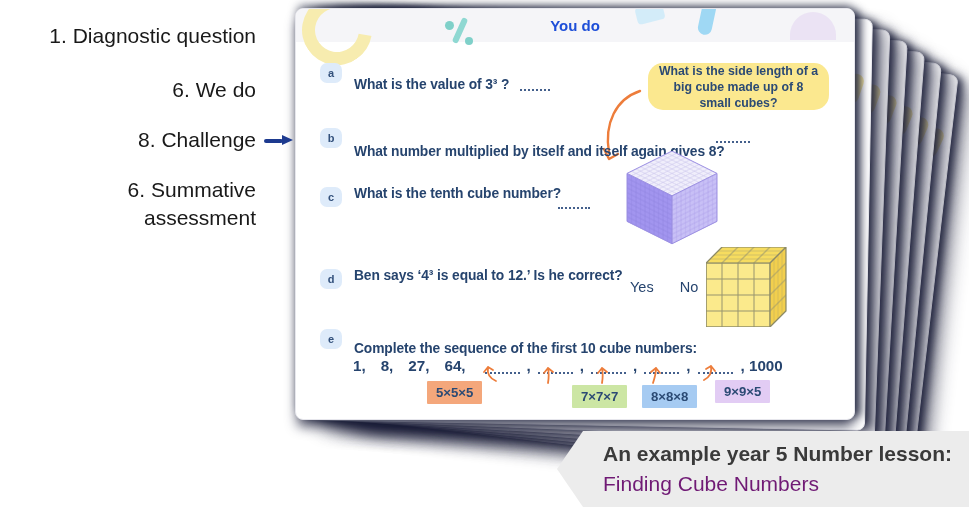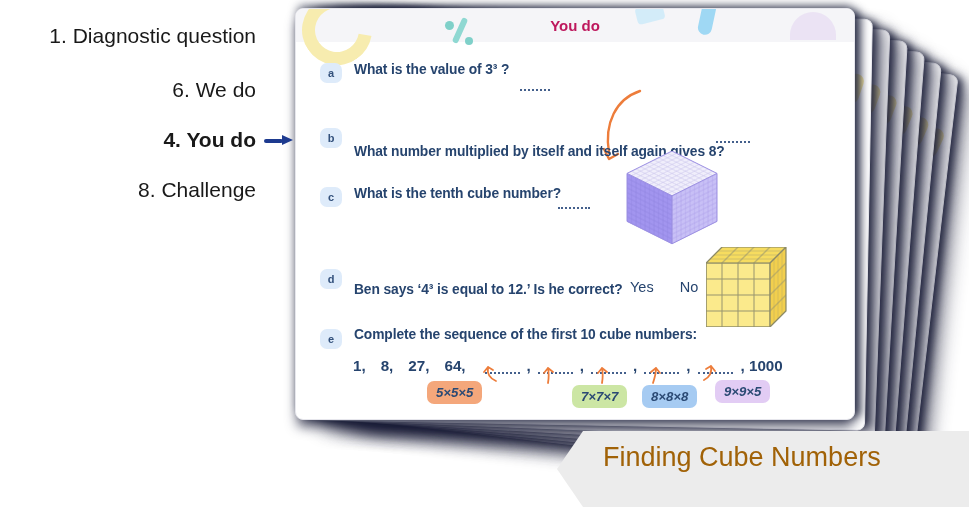--- a/index.html
+++ b/index.html
@@ -33,21 +33,21 @@
   .p1 .vline{background:#D9D0F0;} .p2 .vline{background:#CFE2F6;} .p3 .vline{background:#F4E49E;}
   .p4 .vline{background:#C6E9E2;} .p5 .vline{background:#E8D9F2;} .p6 .vline{background:#BEE4DE;}
   .page .nlabel{position:absolute;right:12px;top:296px;color:#26446E;font-weight:bold;font-size:13px;}
 
   
   .card{position:absolute;left:295px;top:8px;width:558px;height:410px;background:#fff;
         border:1px solid #e6e6ec;border-radius:8px;z-index:10;overflow:hidden;color:#26446E;
         box-shadow:8px 0 9px -2px rgba(28,32,58,.8),0 9px 12px -2px rgba(28,32,58,.7),0 -5px 9px -2px rgba(28,32,58,.55);}
   .card-header{position:absolute;left:0;top:0;width:100%;height:33px;background:#f5f5f8;}
   .card-title{position:absolute;left:0;top:0;width:100%;height:33px;line-height:33px;text-align:center;
-              font-size:15px;font-weight:bold;color:#be185d;}
+              font-size:15px;font-weight:bold;color:#1d4ed8;}
   
   .crescent{position:absolute;left:6px;top:-14px;width:44px;height:44px;border:13px solid #F7ECAF;
             border-radius:50%;border-right-color:transparent;transform:rotate(-35deg);}
   .pct{position:absolute;left:148px;top:8px;width:32px;height:30px;}
   .pct .d1{position:absolute;left:1px;top:4px;width:9px;height:9px;border-radius:50%;background:#7FD0C9;}
   .pct .bar{position:absolute;left:13px;top:0;width:6px;height:27px;border-radius:3px;background:#8FD8D2;transform:rotate(24deg);}
   .pct .d2{position:absolute;left:21px;top:20px;width:8px;height:8px;border-radius:50%;background:#7FD0C9;}
   .confetti-a{position:absolute;left:340px;top:-4px;width:28px;height:17px;border-radius:4px;background:#D3ECF9;transform:rotate(-14deg);}
   .confetti-b{position:absolute;left:404px;top:-8px;width:14px;height:34px;border-radius:7px;background:#9FD8F4;transform:rotate(12deg);}
   .hdome{position:absolute;right:18px;top:3px;width:46px;height:28px;border-radius:23px 23px 0 0;background:#EBE3F4;}
@@ -69,52 +69,52 @@
 
   
   .seq{position:absolute;left:57px;top:348px;display:flex;align-items:flex-end;
        font-size:15.2px;font-weight:600;color:#26446E;}
   .seq .num{margin-right:15px;}
   .seq .sblank{display:inline-block;width:35px;height:13px;border-bottom:2px dotted #44608C;margin:0 4px;}
   .seq .comma{margin:0 3px;}
   .seq .send{margin-left:4px;}
 
   
-  .chip{position:absolute;height:23px;line-height:23px;padding:0 9px;border-radius:7px;
-        font-size:13.2px;font-weight:600;color:#2B4A74;font-style:italic;}
+  .chip{position:absolute;height:23px;line-height:23px;padding:0 9px;border-radius:1px;
+        font-size:13.2px;font-weight:600;color:#2B4A74;}
   .chip1{left:131px;top:372px;background:#F4A77B;}
   .chip2{left:204px;top:376px;background:#FAE48C;margin-top:48px;}
   .chip3{left:276px;top:376px;background:#CCE6A4;}
   .chip4{left:346px;top:376px;background:#A6CBF2;}
   .chip5{left:419px;top:371px;background:#E2CCF4;}
   .chip-arrow{position:absolute;}
 
   
   .banner{position:absolute;right:0;bottom:0;width:412px;height:76px;background:#ECECEC;z-index:30;
           clip-path:polygon(26px 0,100% 0,100% 100%,26px 100%,0 50%);
           padding:11px 0 0 46px;box-sizing:border-box;}
   .banner .l1{font-size:21px;font-weight:bold;color:#3A3A3A;}
-  .banner .l2{font-size:27px;color:#a16207;}
+  .banner .l2{font-size:21px;color:#701a75;margin-top:6px;}
 </style>
 </head>
 <body>
 
 <div id="screen">
 
   <div class="steps">
     <div class="step first"><span>1. Diagnostic question</span></div>
     <div class="step"><span>6. We do</span></div>
     <div class="step active">
-      <span>4. You do</span>
       <span class="active-arrow">
         <span class="shaft"></span>
         <span class="head"></span>
       </span>
     </div>
     <div class="step"><span>8. Challenge</span></div>
+    <div class="step"><span>6. Summative assessment</span></div>
   </div>
 
   <div class="page p6">
       <div class="dome"></div>
       <div class="blob"></div>
       <div class="vline"></div>
     </div>
   <div class="page p5">
       <div class="dome"></div>
       <div class="blob"></div>
@@ -150,24 +150,25 @@
       <span class="bar"></span>
       <span class="d2"></span>
     </div>
     <div class="confetti-a"></div>
     <div class="confetti-b"></div>
     <div class="hdome"></div>
     <div class="card-title">You do</div>
 
     <div class="q" style="top:52px">
       <span class="badge" style="top:2px">a</span>
-      <span class="qtext" style="top:1px">What is the value of 3³ ?</span>
+      <span class="qtext" style="top:16px">What is the value of 3³ ?</span>
     </div>
     <span class="blank" style="left:224px;top:68px;width:30px"></span>
 
+    <div class="bubble">What is the side length of a big cube made up of 8 small cubes?</div>
     <svg class="hint-arrow" width="48" height="92" viewBox="0 0 48 92">
       <path d="M44,10 C20,18 8,42 13,72" fill="none" stroke="#ED7D3B" stroke-width="2.4" stroke-linecap="round"></path>
       <path d="M13,78 l-5,-10 M13,78 l9,-5" fill="none" stroke="#ED7D3B" stroke-width="2.4" stroke-linecap="round"></path>
     </svg>
 
     <div class="q" style="top:117px">
       <span class="badge" style="top:2px">b</span>
       <span class="qtext" style="top:18px">What number multiplied by itself and itself again gives 8?</span>
     </div>
     <span class="blank" style="left:420px;top:120px;width:34px"></span>
@@ -194,21 +195,21 @@
         <path d="M50,0 95,22.4 50,44.8 5,22.4Z" fill="url(#pcT)"></path>
       <path d="M5,22.4 50,44.8 50,92.8 5,70.4Z" fill="#A295EF"></path>
         <path d="M5,22.4 50,44.8 50,92.8 5,70.4Z" fill="url(#pcL)"></path>
       <path d="M50,44.8 95,22.4 95,70.4 50,92.8Z" fill="#C8C0F6"></path>
         <path d="M50,44.8 95,22.4 95,70.4 50,92.8Z" fill="url(#pcR)"></path>
       <path d="M50,0 95,22.4 95,70.4 50,92.8 5,70.4 5,22.4Z M5,22.4 50,44.8 95,22.4 M50,44.8 50,92.8" fill="none" stroke="#9C90E2" stroke-width="1"></path>
     </svg>
 
     <div class="q" style="top:258px">
       <span class="badge" style="top:2px">d</span>
-      <span class="qtext" style="top:15px">Ben says ‘4³  is equal to 12.’ Is he correct?</span>
+      <span class="qtext" style="top:1px">Ben says ‘4³  is equal to 12.’ Is he correct?</span>
     </div>
     <div class="yn">
       <span>Yes</span>
       <span>No</span>
     </div>
 
     <svg style="position:absolute;left:410px;top:238px" width="84" height="80" viewBox="0 0 84 80">
       <defs>
         <pattern id="pyF" patternUnits="userSpaceOnUse" width="16" height="16" patternTransform="translate(0 16)">
           <path d="M0,0H16V16H0Z" fill="none" stroke="#97946E" stroke-width="1"></path>
@@ -224,21 +225,21 @@
         <path d="M0,16 16,0 80,0 64,16Z" fill="url(#pyT)"></path>
       <path d="M64,16 80,0 80,64 64,80Z" fill="#F2CF4D"></path>
         <path d="M64,16 80,0 80,64 64,80Z" fill="url(#pyR)"></path>
       <path d="M0,16H64V80H0Z" fill="#FBEA8C"></path>
         <path d="M0,16H64V80H0Z" fill="url(#pyF)"></path>
       <path d="M0,16 16,0 80,0 80,64 64,80 0,80Z M0,16H64V80 M64,16 80,0" fill="none" stroke="#8D8B66" stroke-width="1.2"></path>
     </svg>
 
     <div class="q" style="top:318px">
       <span class="badge" style="top:2px">e</span>
-      <span class="qtext" style="top:0">Complete the sequence of the first 10 cube numbers:</span>
+      <span class="qtext" style="top:14px">Complete the sequence of the first 10 cube numbers:</span>
     </div>
 
     <div class="seq">
       <span class="num">1,</span>
       <span class="num">8,</span>
       <span class="num">27,</span>
       <span class="num">64,</span>
       <span class="sblank"></span>
       <span class="comma">,</span>
       <span class="sblank"></span>
@@ -268,16 +269,17 @@
     </svg>
 
     <span class="chip chip1">5×5×5</span>
     <span class="chip chip2">6×6×6</span>
     <span class="chip chip3">7×7×7</span>
     <span class="chip chip4">8×8×8</span>
     <span class="chip chip5">9×9×5</span>
   </div>
 
   <div class="banner">
+    <div class="l1">An example year 5 Number lesson:</div>
     <div class="l2">Finding Cube Numbers</div>
   </div>
 
 </div>
 
 </body></html>

